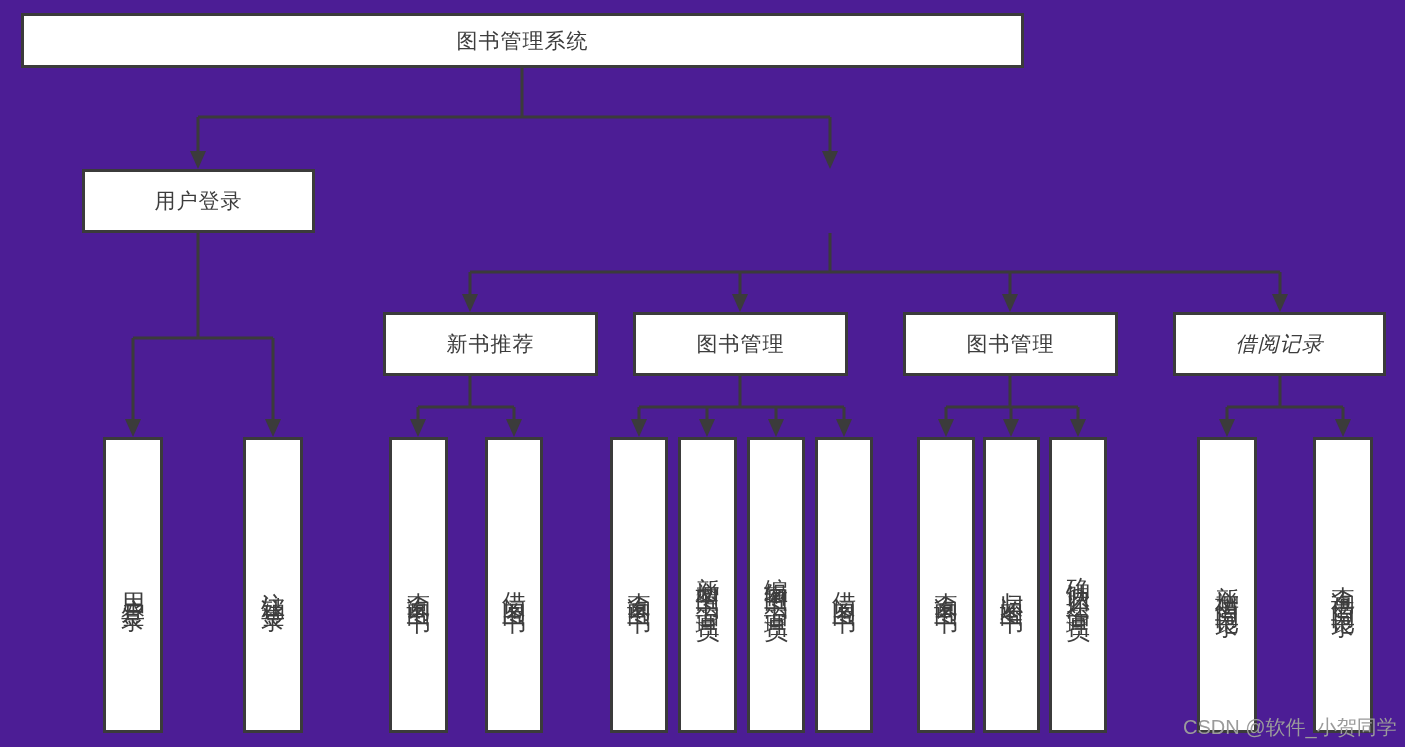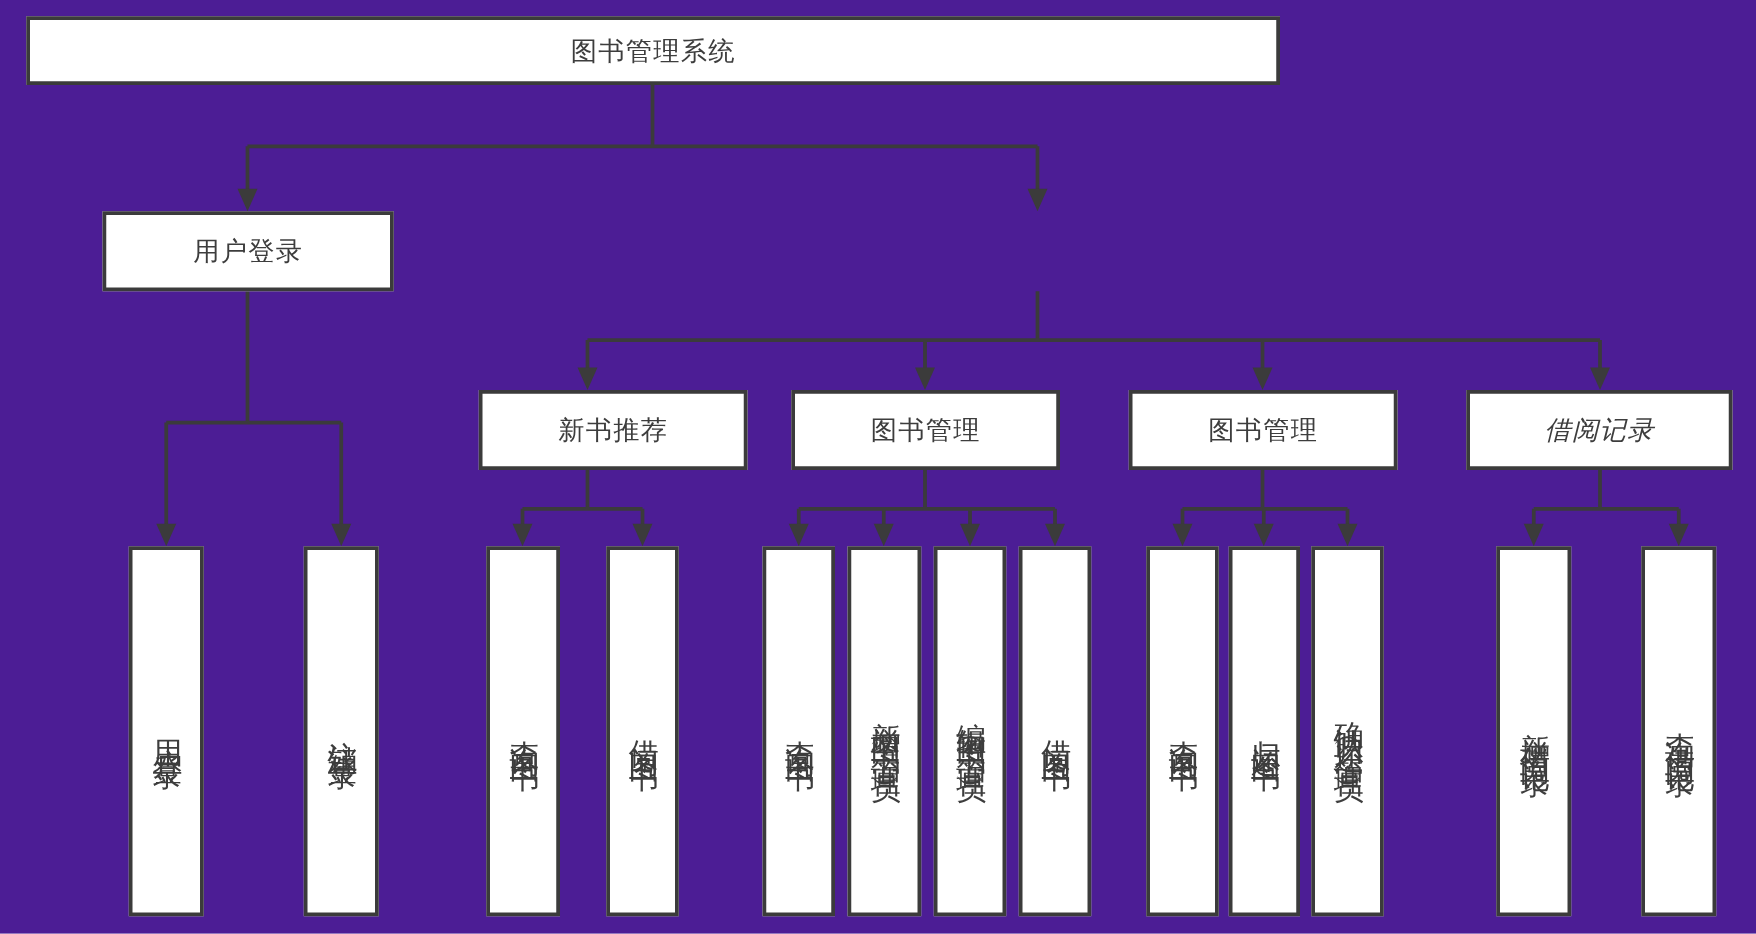--- a/index.html
+++ b/index.html
@@ -153,14 +153,15 @@
     <span class="vtext">确认归还（管理员）</span>
   </div>
 
   <div class="leaf" style="left:1197px; width:60px;">
     <span class="vtext">新增借阅记录</span>
   </div>
   <div class="leaf" style="left:1313px; width:60px;">
     <span class="vtext">查询借阅记录</span>
   </div>
 
+  <div class="watermark">CSDN @软件_小贺同学</div>
 
 </div>
 
 </body></html>

